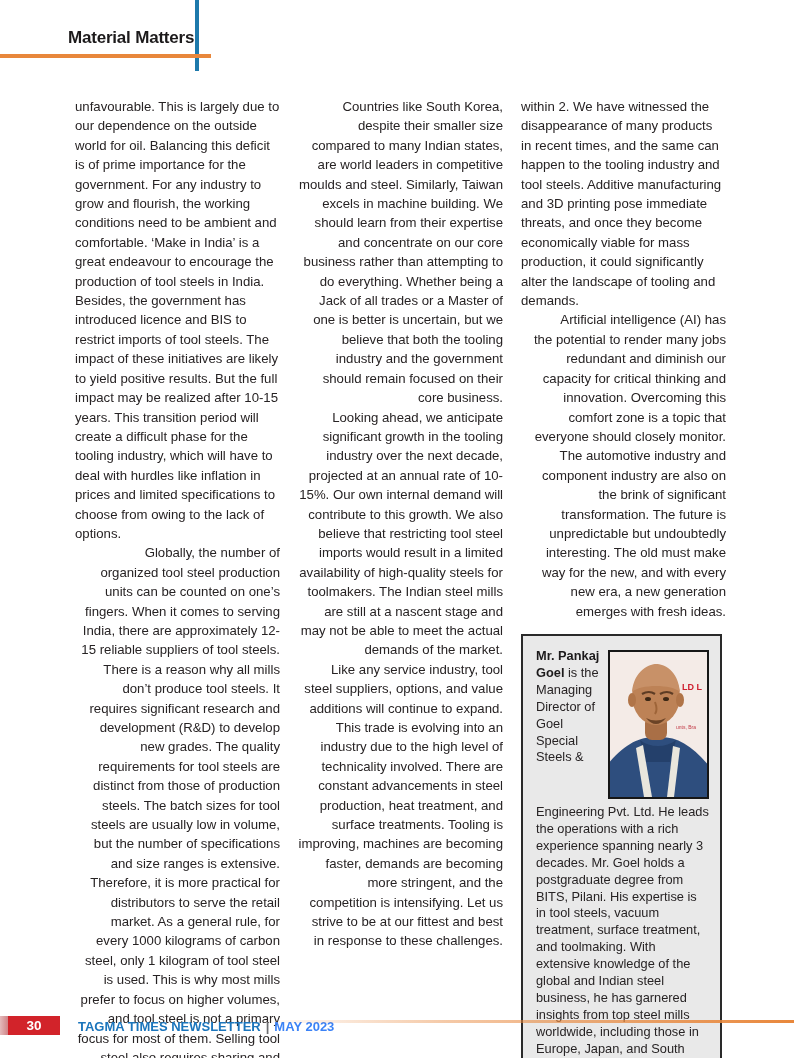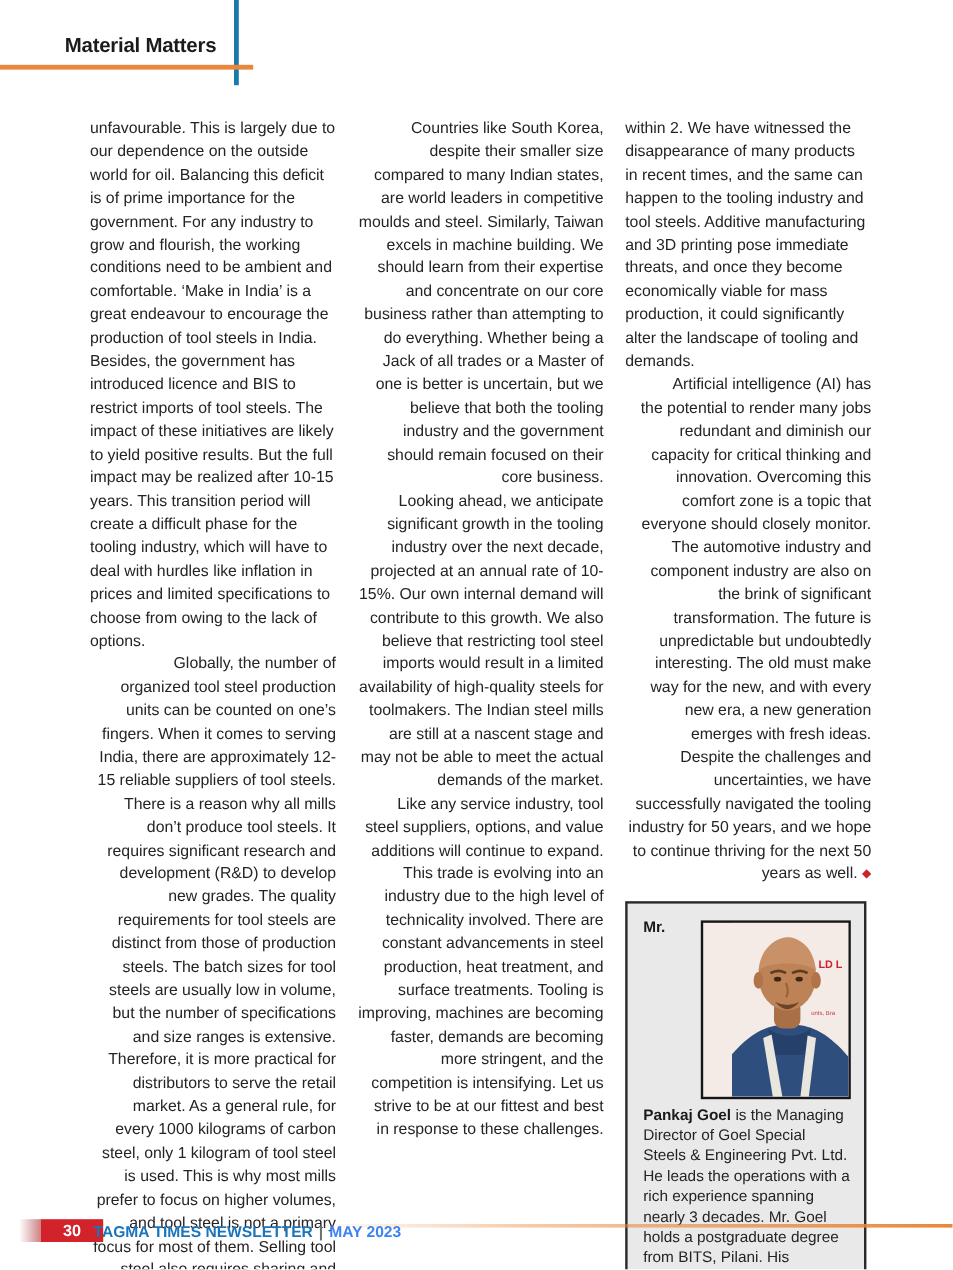--- a/index.html
+++ b/index.html
@@ -6,21 +6,21 @@
   .page{
     position:relative;
     width:794px;height:1058px;
     background:#ffffff;
     font-family:"Liberation Sans",sans-serif;
     color:#272324;
     overflow:hidden;
   }
   
   .masthead-title{
-    position:absolute;left:54px;top:28px;
+    position:absolute;left:68px;top:28px;
     font-size:17px;font-weight:700;color:#1c1a1b;
     letter-spacing:-0.2px;
   }
   .masthead-vline{
     position:absolute;left:195px;top:0;width:4px;height:71px;
     background:#1d79ab;
   }
   .masthead-hline{
     position:absolute;left:0;top:54px;width:211px;height:4px;
     background:#e8873b;
@@ -47,26 +47,25 @@
     background:#e9e9e9;
     padding:12px 11px 12px 13px;
     font-size:12.8px;line-height:16.9px;
   }
   .bio-box .photo{
     float:right;
     width:97px;height:145px;
     border:2px solid #161616;
     margin:2px 0 5px 7px;
     background:#f4ebe7;
-    padding-left:24px;
   }
   .bio-name{font-weight:700;color:#1c1a1b;margin-top:48px;}
   
   .footer-pagenum{
-    position:absolute;left:34px;top:1016px;width:52px;height:19px;
+    position:absolute;left:8px;top:1016px;width:52px;height:19px;
     background:#d2232a;
     color:#ffffff;font-size:13.5px;font-weight:700;
     display:flex;align-items:center;justify-content:center;
   }
   .footer-pagenum::before{
     content:"";position:absolute;left:-18px;top:0;width:18px;height:19px;
     background:linear-gradient(to right,#ffffff 0%,#a81e23 100%);
     opacity:.55;
   }
   .footer-text{
@@ -102,21 +101,20 @@
     <div class="col">
       <p class="para indent">Countries like South Korea, despite their smaller size compared to many Indian states, are world leaders in competitive moulds and steel. Similarly, Taiwan excels in machine building. We should learn from their expertise and concentrate on our core business rather than attempting to do everything. Whether being a Jack of all trades or a Master of one is better is uncertain, but we believe that both the tooling industry and the government should remain focused on their core business.</p>
       <p class="para indent">Looking ahead, we anticipate significant growth in the tooling industry over the next decade, projected at an annual rate of 10-15%. Our own internal demand will contribute to this growth. We also believe that restricting tool steel imports would result in a limited availability of high-quality steels for toolmakers. The Indian steel mills are still at a nascent stage and may not be able to meet the actual demands of the market.</p>
       <p class="para indent">Like any service industry, tool steel suppliers, options, and value additions will continue to expand. This trade is evolving into an industry due to the high level of technicality involved. There are constant advancements in steel production, heat treatment, and surface treatments. Tooling is improving, machines are becoming faster, demands are becoming more stringent, and the competition is intensifying. Let us strive to be at our fittest and best in response to these challenges.</p>
 
     </div>
 
     <div class="col">
       <p class="para">within 2. We have witnessed the disappearance of many products in recent times, and the same can happen to the tooling industry and tool steels. Additive manufacturing and 3D printing pose immediate threats, and once they become economically viable for mass production, it could significantly alter the landscape of tooling and demands.</p>
       <p class="para indent">Artificial intelligence (AI) has the potential to render many jobs redundant and diminish our capacity for critical thinking and innovation. Overcoming this comfort zone is a topic that everyone should closely monitor. The automotive industry and component industry are also on the brink of significant transformation. The future is unpredictable but undoubtedly interesting. The old must make way for the new, and with every new era, a new generation emerges with fresh ideas.</p>
-      <p class="para indent"><span>Despite the challenges and uncertainties, we have successfully navigated the tooling industry for 50 years, and we hope to continue thriving for the next 50 years as well.</span> <span class="end-diamond">◆</span></p>
 
       <div class="bio-box">
         <div class="photo">
           <svg width="97" height="145" viewBox="0 0 97 145" xmlns="http://www.w3.org/2000/svg">
             <rect x="0" y="0" width="97" height="145" fill="#f4ebe7"></rect>
             <text x="72" y="38" font-size="9" font-weight="bold" fill="#cf2030" font-family="Liberation Sans, sans-serif">LD L</text>
             <text x="66" y="77" font-size="5" fill="#c23a46" font-family="Liberation Sans, sans-serif">unts, Bra</text>
 
             <path d="M-2,145 L-2,112 C16,90 32,84 48,85 C66,84 82,93 99,114 L99,145 Z" fill="#2e4e7e"></path>
             <path d="M30,88 C40,96 56,96 66,88 L60,110 L36,110 Z" fill="#24406b"></path>

